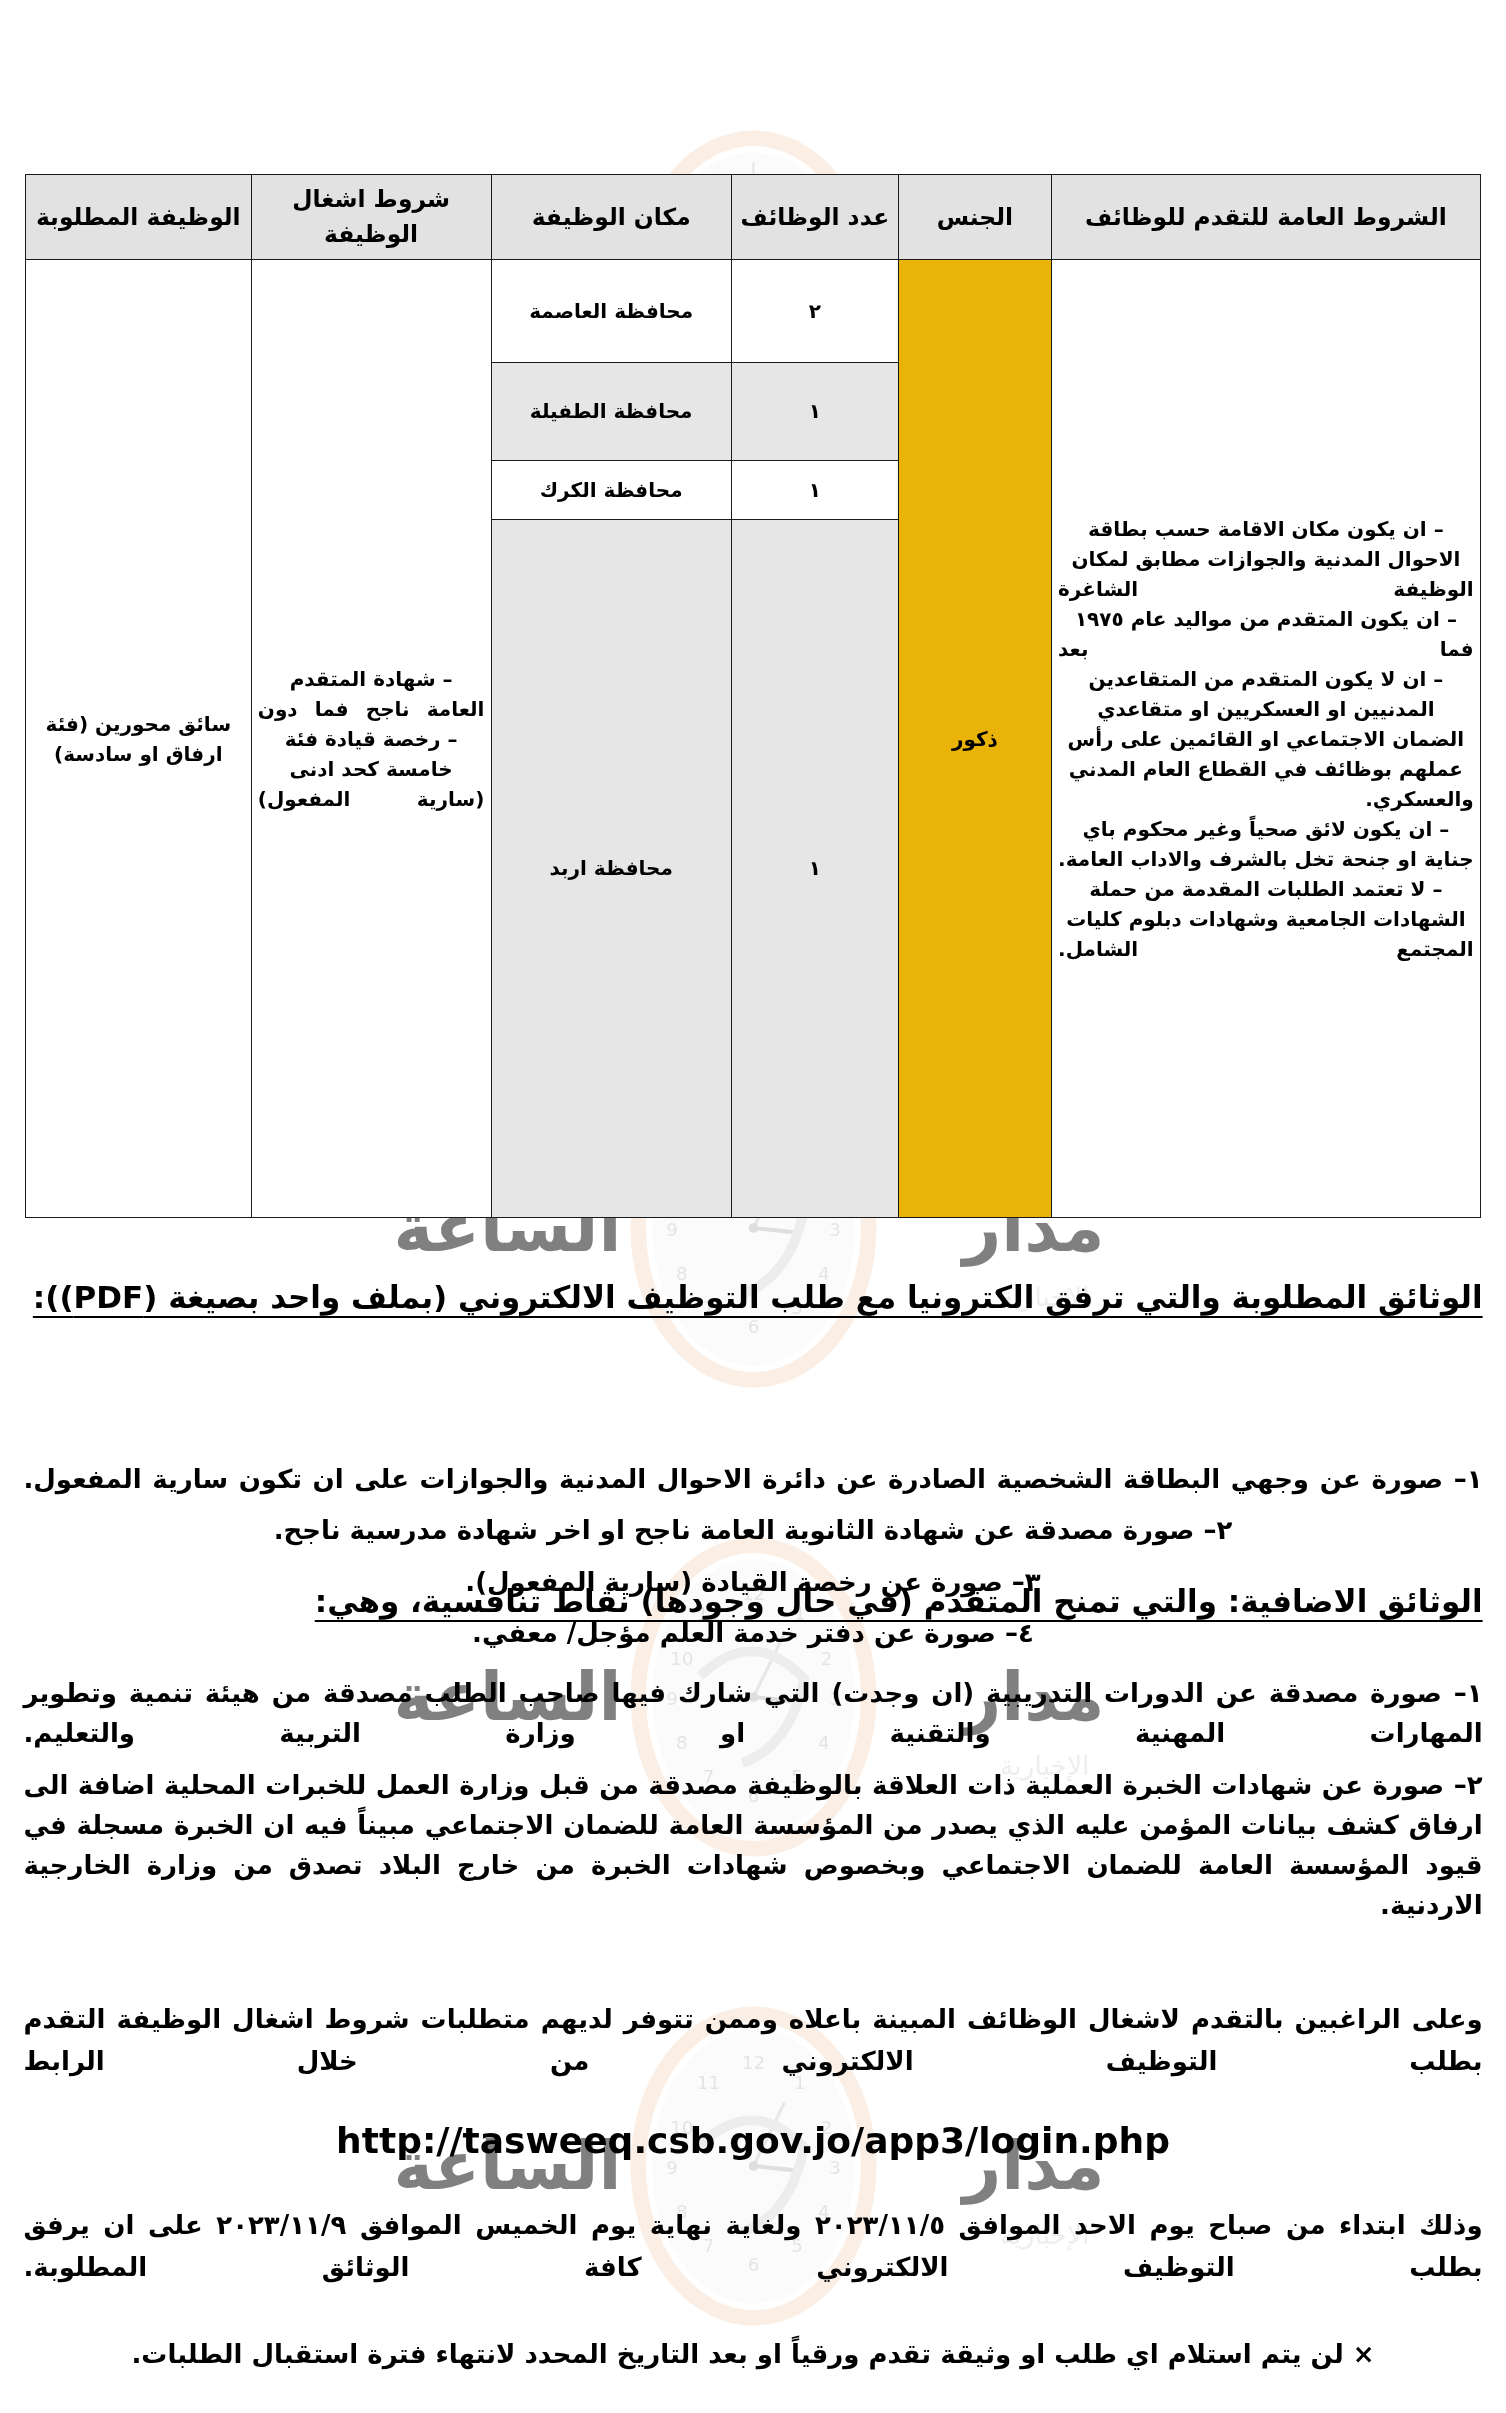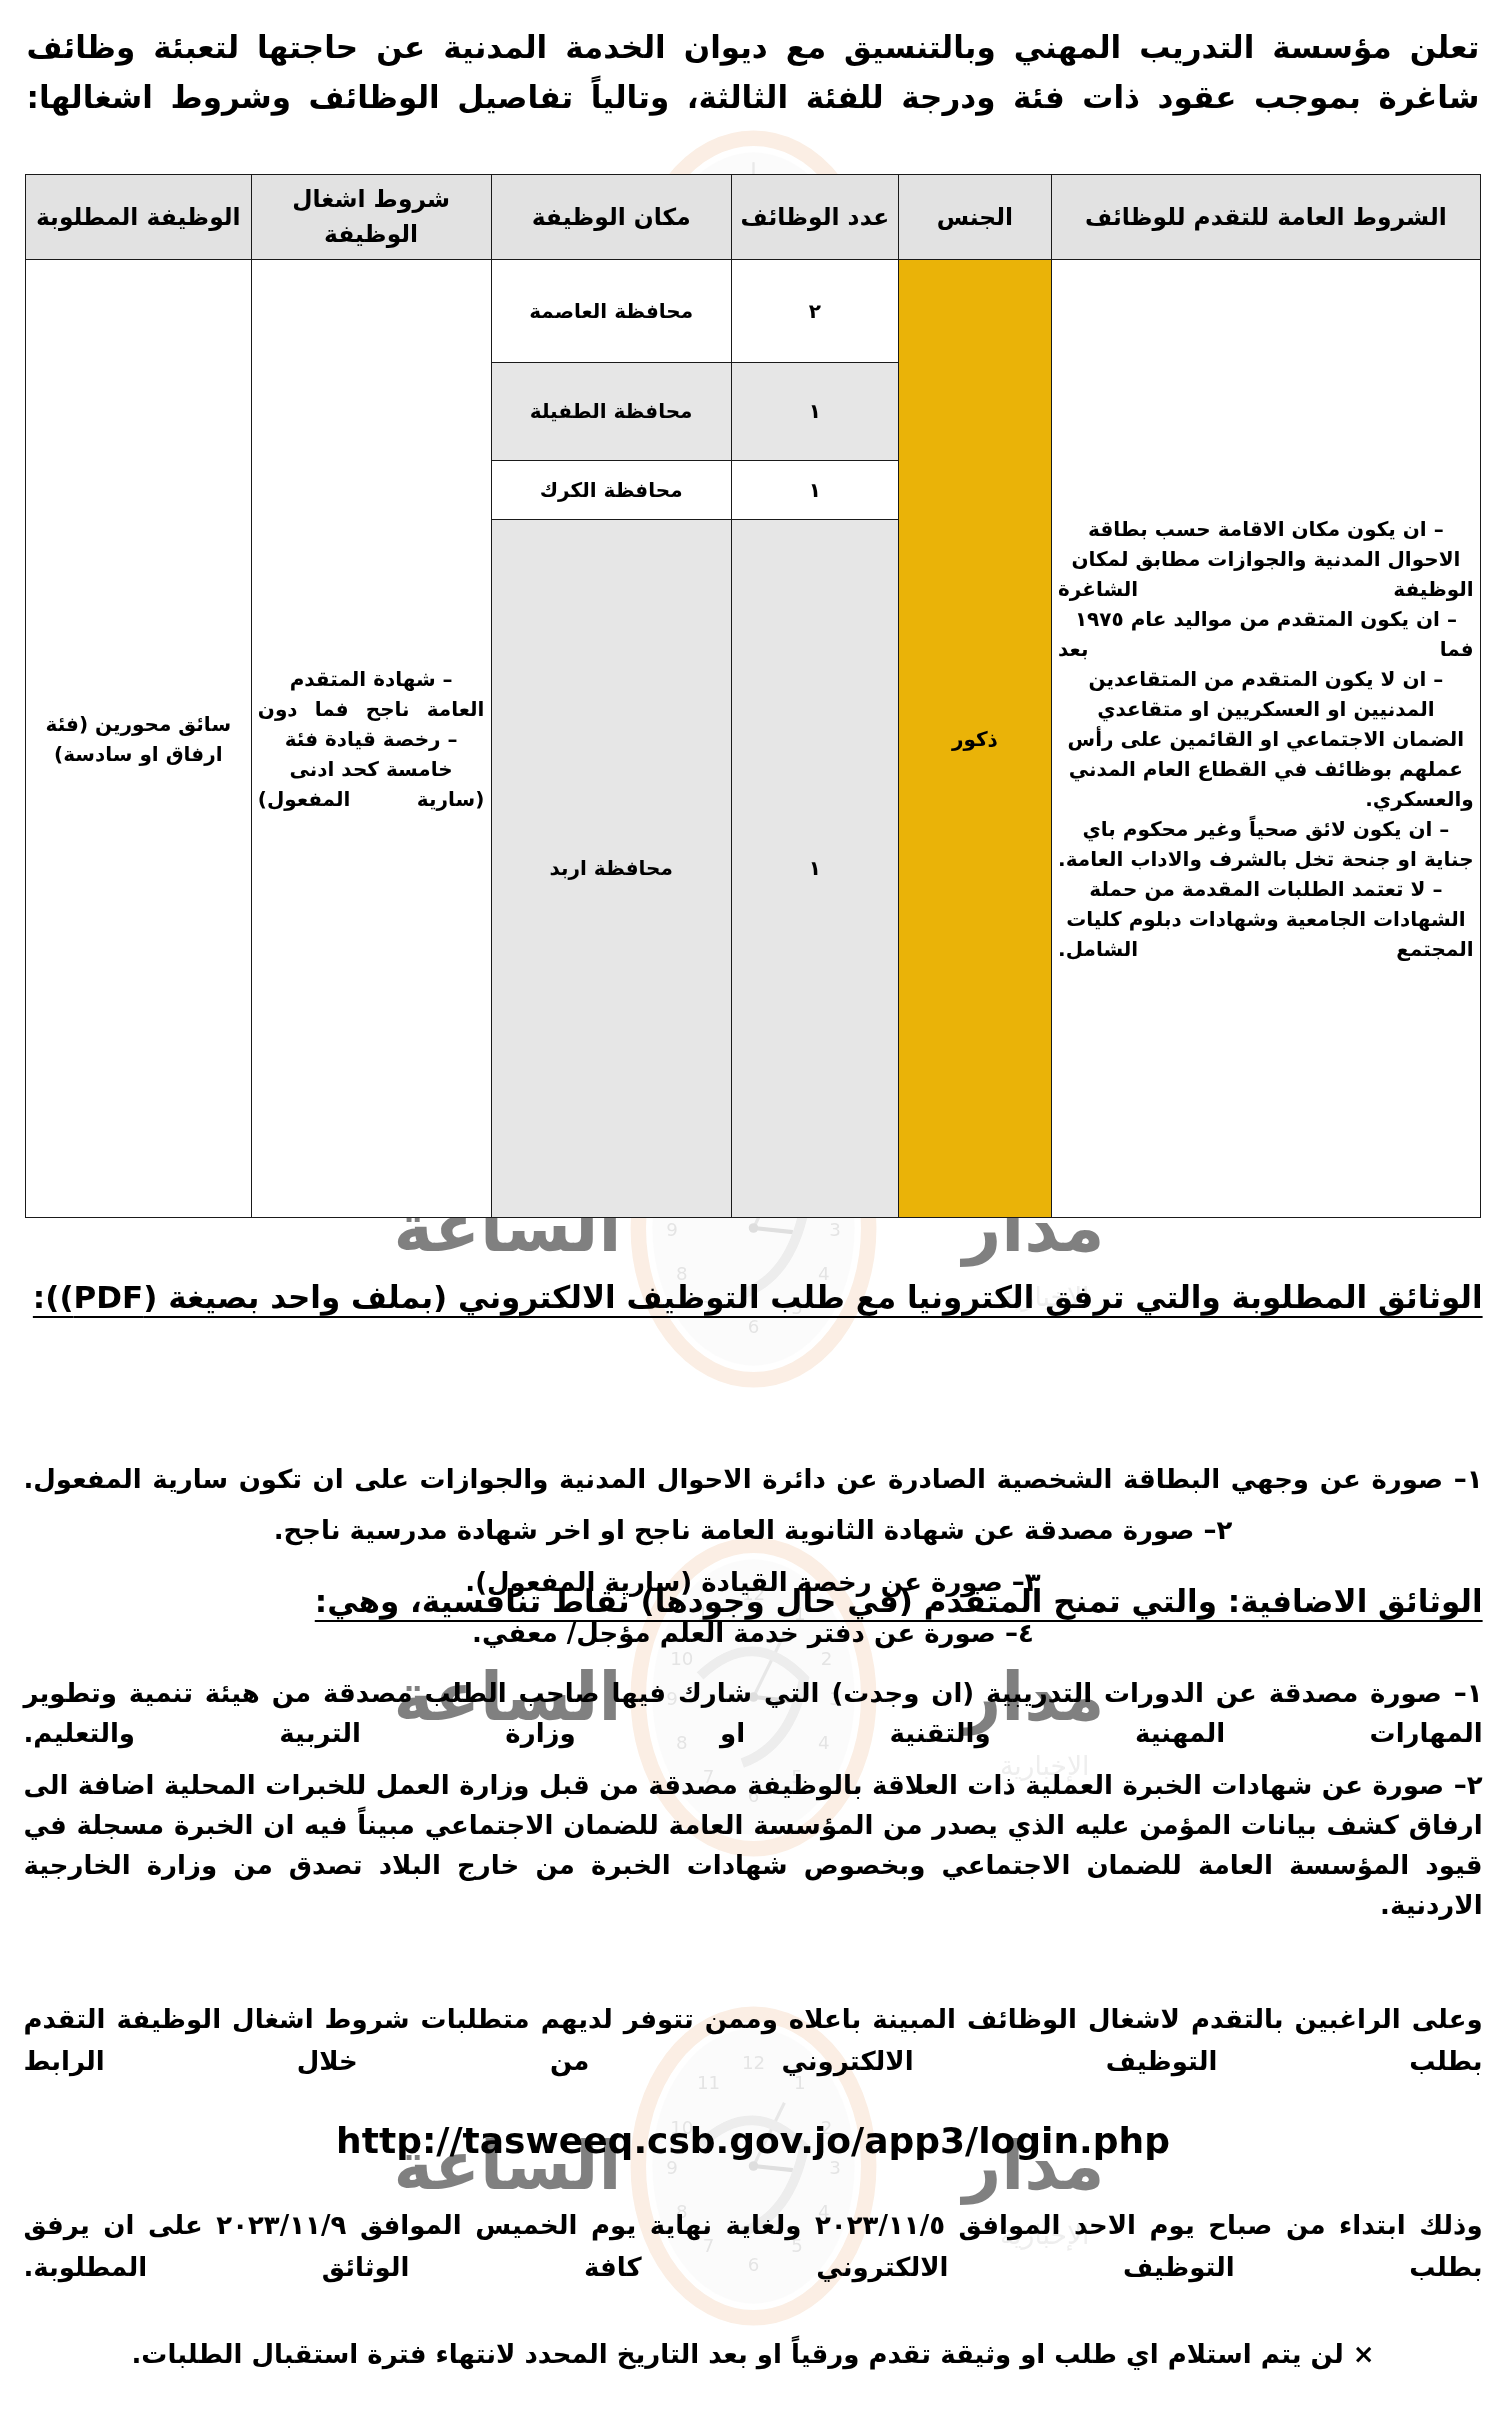--- a/index.html
+++ b/index.html
@@ -345,21 +345,20 @@
       <line x1="100" y1="115" x2="122" y2="70" stroke="#cfcfcf" stroke-width="2.2"></line>
       <line x1="100" y1="115" x2="128" y2="118" stroke="#bfbfbf" stroke-width="3"></line>
       <circle cx="100" cy="115" r="3.4" fill="#bdbdbd"></circle>
       <path d="M62 100 q38 -36 74 2 q-10 48 -44 60" fill="none" stroke="#dadada" stroke-width="7"></path>
     </svg>
   </div>
 </div>
 
 <div id="page">
 
-  <div class="intro">تعلن مؤسسة التدريب المهني وبالتنسيق مع ديوان الخدمة المدنية عن حاجتها لتعبئة وظائف شاغرة بموجب عقود ذات فئة ودرجة للفئة الثالثة، وتالياً تفاصيل الوظائف وشروط اشغالها:</div>
 
   <div class="tbl-wrap">
     <table class="jobs">
       <colgroup>
         <col class="c-general">
           <col class="c-gender">
           <col class="c-count">
         <col class="c-place">
           <col class="c-cond">
           <col class="c-title">

